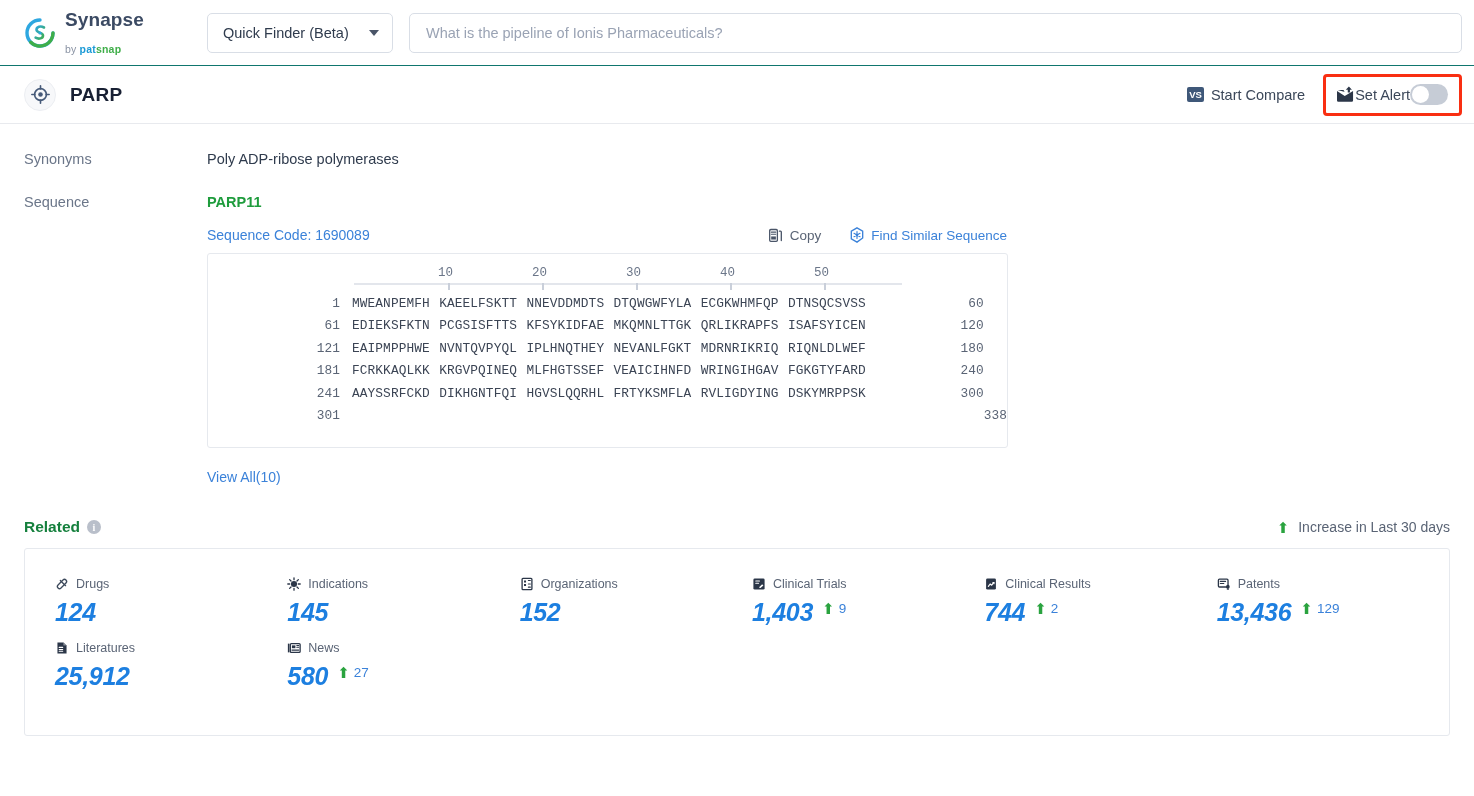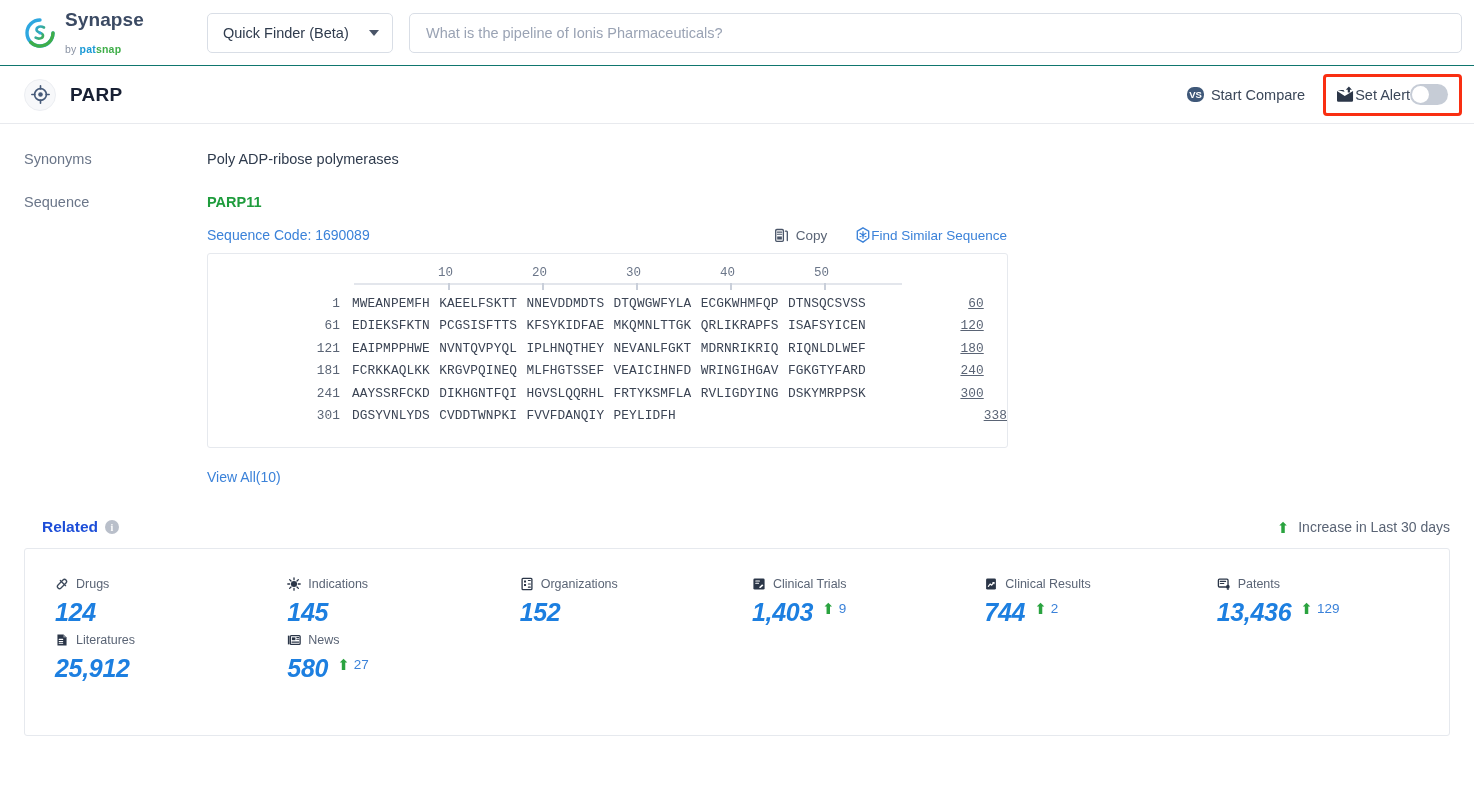--- a/index.html
+++ b/index.html
@@ -78,21 +78,21 @@
     background: #f7f8fa; border: 1px solid #eceef2;
     display: flex; align-items: center; justify-content: center;
     flex: none;
   }
   .entity-title {
     font-size: 19px; font-weight: 700; color: #182033;
     margin-left: 14px; letter-spacing: .3px;
   }
   .entity-actions { margin-left: auto; display: flex; align-items: center; }
   .vs-badge {
-    width: 17px; height: 15px; border-radius: 7px;
+    width: 17px; height: 15px; border-radius: 2px;
     background: #3f5879; color: #fff;
     font-size: 9.5px; font-weight: 700;
     display: flex; align-items: center; justify-content: center;
     letter-spacing: -.2px;
   }
   .start-compare {
     display: flex; align-items: center; gap: 7px;
     font-size: 14.5px; color: #3b4759; cursor: pointer;
   }
   .alert-highlight {
@@ -134,21 +134,21 @@
     display: flex; align-items: center;
     margin-top: 17px; width: 800px;
   }
   .seq-code { font-size: 14px; color: #3b82d9; cursor: pointer; }
   .seq-tools { margin-left: auto; display: flex; align-items: center; gap: 28px; }
   .copy-btn {
     display: flex; align-items: center; gap: 7px;
     font-size: 13.5px; color: #5a6475; cursor: pointer;
   }
   .find-sim {
-    display: flex; align-items: center; 
+    display: flex; align-items: center; gap: 6px;
     font-size: 13.5px; color: #3b82d9; cursor: pointer;
   }
 
   .seq-panel {
     margin-top: 10px;
     width: 801px; height: 195px;
     border: 1px solid #e6e9ee; border-radius: 3px;
     background: #fff;
     padding: 12px 0 0 0;
     position: relative;
@@ -175,33 +175,33 @@
     height: 22.5px;
     letter-spacing: .1px;
   }
   .seq-start {
     width: 144px; text-align: right; padding-right: 12px;
     color: #5a6475; flex: none;
   }
   .seq-chunks { display: flex; gap: 9.4px; }
   .seq-end {
     width: 118px; text-align: right; color: #5a6475;
-    padding-left: 12px; flex: none; text-decoration: underline;
+    padding-left: 12px; flex: none;
   }
   .view-all {
     margin-top: 21px; font-size: 14px; color: #3b82d9; cursor: pointer;
     display: inline-block;
   }
 
   
   .related-head {
     display: flex; align-items: center;
     margin-top: 32px;
   }
-  .related-title { font-size: 15.5px; font-weight: 700; color: #1d4ed8; margin-left: 18px; }
+  .related-title { font-size: 15.5px; font-weight: 700; color: #15803d; }
   .info-dot {
     width: 14px; height: 14px; border-radius: 50%;
     background: #b9bfca; color: #fff;
     font-size: 10px; font-weight: 700;
     display: flex; align-items: center; justify-content: center;
     margin-left: 7px; font-family: "Liberation Serif", serif; cursor: pointer;
   }
   .increase-legend {
     margin-left: auto; display: flex; align-items: center; gap: 9px;
     font-size: 14px; color: #5a6475;
@@ -211,21 +211,21 @@
   .related-card {
     margin-top: 12px;
     border: 1px solid #e6e9ee; border-radius: 3px;
     height: 188px;
     padding: 28px 0 0 0;
     background: #fff;
   }
   .rel-grid {
     display: grid;
     grid-template-columns: repeat(6, 1fr);
-    row-gap: 8px;
+    row-gap: 16px;
     padding-left: 30px;
   }
   .rel-item { }
   .rel-label-row { display: flex; align-items: center; gap: 7px; }
   .rel-label { font-size: 12.5px; color: #5a6475; }
   .rel-value-row { display: flex; align-items: flex-start; margin-top: 9px; }
   .rel-value {
     font-size: 25px; font-weight: 700; color: #1d7fe0;
     line-height: 1; letter-spacing: -.3px; font-style: italic;
   }
@@ -426,26 +426,20 @@
               <span>DIKHGNTFQI</span>
               <span>HGVSLQQRHL</span>
               <span>FRTYKSMFLA</span>
               <span>RVLIGDYING</span>
               <span>DSKYMRPPSK</span>
             </span>
             <span class="seq-end">300</span>
           </div>
           <div class="seq-line">
             <span class="seq-start">301</span>
-            <span class="seq-chunks">
-              <span>DGSYVNLYDS</span>
-              <span>CVDDTWNPKI</span>
-              <span>FVVFDANQIY</span>
-              <span>PEYLIDFH</span>
-            </span>
             <span class="seq-end" style="margin-left:auto">338</span>
           </div>
         </div>
       </div>
 
       <div class="view-all">View All(10)</div>
     </div>
   </div>
 
   <div class="related-head">

